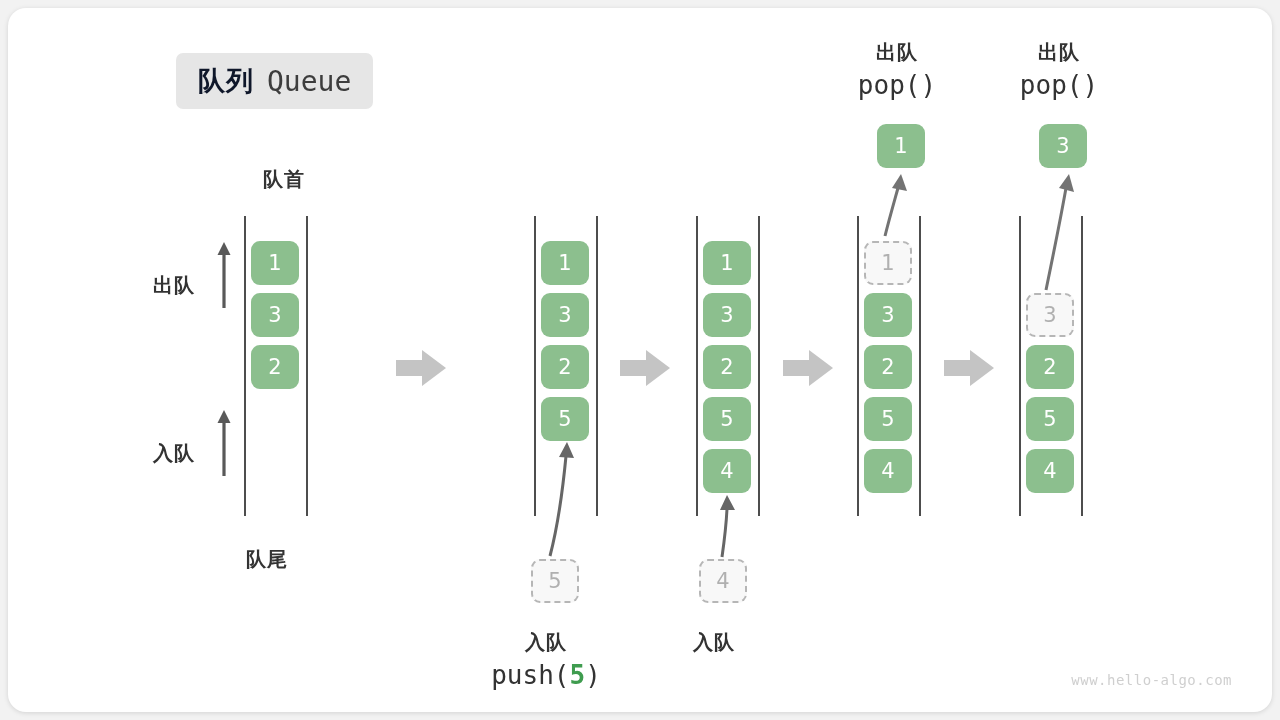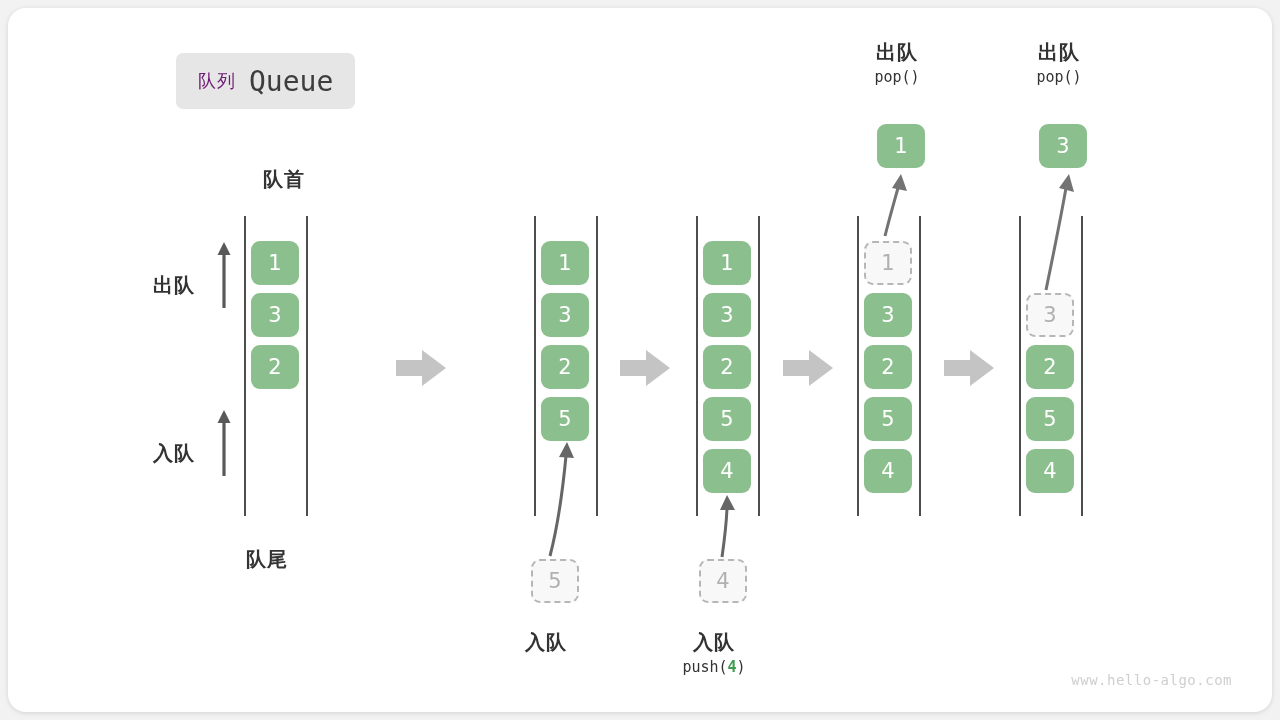--- a/index.html
+++ b/index.html
@@ -37,23 +37,23 @@
     top: 45px;
     height: 56px;
     padding: 0 22px;
     background: #e6e6e6;
     border-radius: 7px;
     display: flex;
     align-items: center;
     gap: 13px;
   }
   .title-cn {
-    font-size: 18px;
-    font-weight: normal;
-    color: #701a75;
+    font-size: 27px;
+    font-weight: bold;
+    color: #0f172a;
     letter-spacing: 1px;
   }
   .title-en {
     font-family: "DejaVu Sans Mono", monospace;
     font-size: 28px;
     color: #3d3d3d;
   }
 
   
   .lbl-cn {
@@ -73,21 +73,21 @@
   .op-label .op-cn {
     display: block;
     font-size: 20px;
     font-weight: bold;
     color: #333333;
     letter-spacing: 1px;
   }
   .op-label .op-code {
     display: block;
     font-family: "DejaVu Sans Mono", monospace;
-    font-size: 15px;
+    font-size: 26px;
     color: #333333;
   }
   .op-label .op-code .num {
     color: #3f9c4f;
     font-weight: bold;
   }
 
   
   .column {
     position: absolute;
@@ -201,20 +201,21 @@
       <div class="cell filled" style="top:181px;">5</div>
     </div>
 
     <div class="cell ghost floating" style="left:523px; top:551px;">5</div>
     <svg class="curve-arrow" style="left:520px; top:430px;" width="70" height="125" viewBox="0 0 70 125">
       <path d="M 22 118 C 28 95, 34 60, 38 18" stroke="#666666" stroke-width="3" fill="none"></path>
       <polygon points="39,4 31,19 46,20" fill="#666666"></polygon>
     </svg>
     <div class="op-label" style="left:453px; top:620px; width:170px;">
       <span class="op-cn">入队</span>
+      <span class="op-code"><span>push(</span><span class="num">5</span><span>)</span></span>
     </div>
 
     <svg class="step-arrow" style="left:612px; top:338px;" viewBox="0 0 52 44">
       <polygon points="0,14 26,14 26,4 50,22 26,40 26,30 0,30" fill="#c4c4c4"></polygon>
     </svg>
 
     <div class="column" style="left:688px; top:208px; height:300px;">
       <div class="rail left" style="height:300px;"></div>
       <div class="rail right" style="height:300px;"></div>
       <div class="cell filled" style="top:25px;">1</div>
@@ -223,21 +224,20 @@
       <div class="cell filled" style="top:181px;">5</div>
       <div class="cell filled" style="top:233px;">4</div>
     </div>
     <div class="cell ghost floating" style="left:691px; top:551px;">4</div>
     <svg class="curve-arrow" style="left:690px; top:483px;" width="60" height="70" viewBox="0 0 60 70">
       <path d="M 24 66 C 26 52, 28 38, 29 18" stroke="#666666" stroke-width="3" fill="none"></path>
       <polygon points="29,4 22,19 37,19" fill="#666666"></polygon>
     </svg>
     <div class="op-label" style="left:621px; top:620px; width:170px;">
       <span class="op-cn">入队</span>
-      <span class="op-code"><span>push(</span><span class="num">4</span><span>)</span></span>
     </div>
 
     <svg class="step-arrow" style="left:775px; top:338px;" viewBox="0 0 52 44">
       <polygon points="0,14 26,14 26,4 50,22 26,40 26,30 0,30" fill="#c4c4c4"></polygon>
     </svg>
 
     <div class="column" style="left:849px; top:208px; height:300px;">
       <div class="rail left" style="height:300px;"></div>
       <div class="rail right" style="height:300px;"></div>
       <div class="cell ghost" style="top:25px;">1</div>

